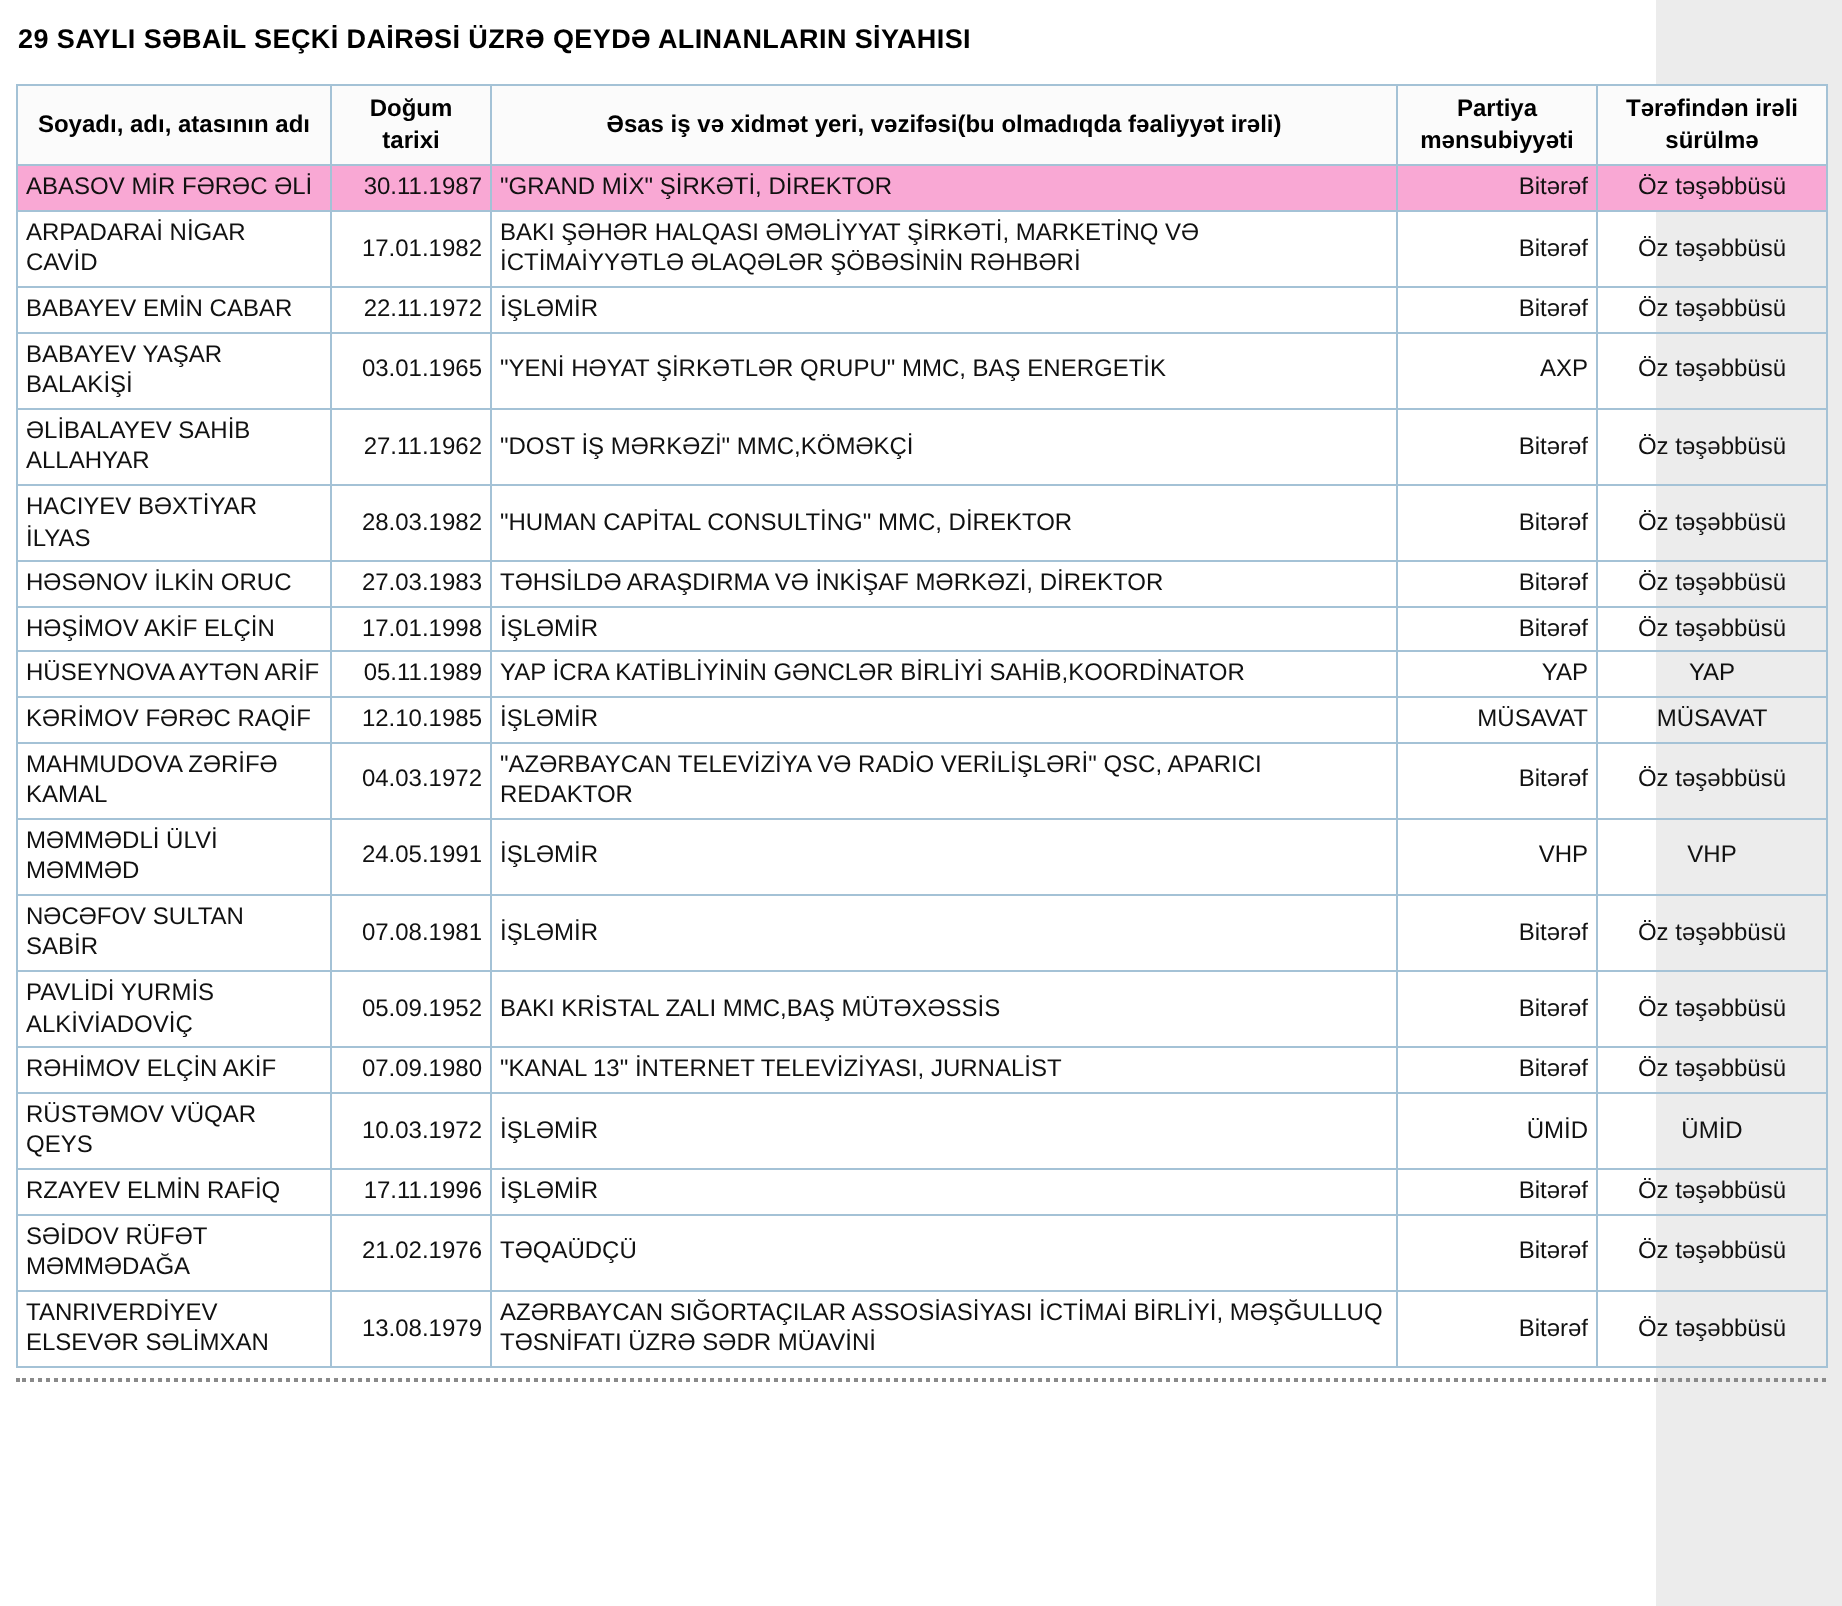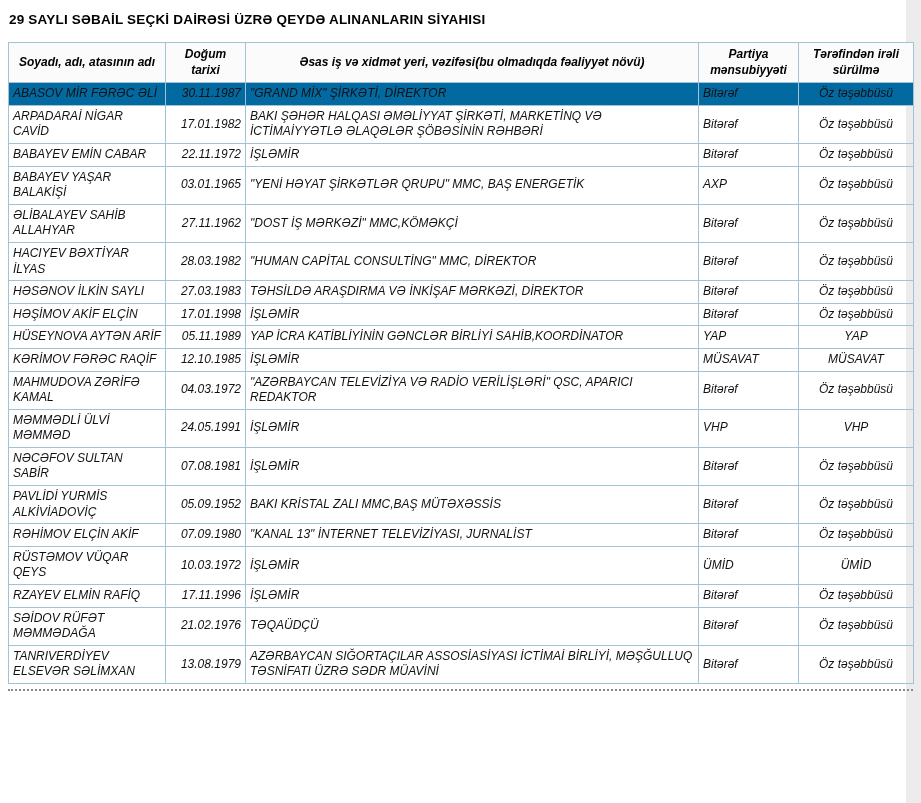--- a/index.html
+++ b/index.html
@@ -3,38 +3,37 @@
 <meta charset="utf-8">
 <style>
   * { box-sizing: border-box; }
   html, body {
     margin: 0;
     padding: 0;
     background: #ececec;
     font-family: "Liberation Sans", sans-serif;
   }
   .page {
-    width: 906px;
+    width: 828px;
     min-height: 803px;
     background: #ffffff;
     padding: 8px 8px 2px 8px;
     position: relative;
   }
   .page-title {
     font-size: 13.5px;
     font-weight: bold;
     color: #000000;
     margin: 4px 0 15px 1px;
     letter-spacing: 0.2px;
   }
   table.registrants {
     border-collapse: collapse;
     width: 905px;
     table-layout: fixed;
-    font-style: italic;
   }
   table.registrants th,
   table.registrants td {
     border: 1px solid #a4c2d6;
     font-size: 12px;
     color: #111111;
     line-height: 1.3;
     padding: 3px 4px;
     vertical-align: middle;
     overflow-wrap: break-word;
@@ -47,42 +46,42 @@
     padding: 4px 3px;
   }
   .col-name      { width: 157px; }
   .col-dob       { width: 80px; margin-left: 35px;  }
   .col-job       { width: 453px; }
   .col-party     { width: 100px; }
   .col-nominated { width: 115px; }
   td.col-name  { text-align: left; }
   td.col-dob   { text-align: right; padding-left: 3px; }
   td.col-job   { text-align: left; }
-  td.col-party { text-align: left; }
+  td.col-party { text-align: right; }
   td.col-nominated { text-align: center; }
-  tbody tr:first-child td { background: #0369a1; }
+  tbody tr:first-child td { background: #f9a8d4; }
   .bottom-rule {
     border-top: 2px dotted #8a8a8a;
     margin-top: 5px;
     width: 905px;
     height: 0;
   }
 </style>
 </head>
 <body>
 
 <div class="page">
   <h1 class="page-title">29 SAYLI SƏBAİL SEÇKİ DAİRƏSİ ÜZRƏ QEYDƏ ALINANLARIN SİYAHISI</h1>
 
   <table class="registrants">
     <thead>
       <tr>
         <th class="col-name">Soyadı, adı, atasının adı</th>
         <th class="col-dob">Doğum tarixi</th>
-        <th class="col-job">Əsas iş və xidmət yeri, vəzifəsi(bu olmadıqda fəaliyyət növü)</th>
+        <th class="col-job">Əsas iş və xidmət yeri, vəzifəsi(bu olmadıqda fəaliyyət irəli)</th>
         <th class="col-party">Partiya mənsubiyyəti</th>
         <th class="col-nominated">Tərəfindən irəli sürülmə</th>
       </tr>
     </thead>
     <tbody>
         <tr>
     <td class="col-name">ABASOV MİR FƏRƏC ƏLİ</td>
     <td class="col-dob">30.11.1987</td>
     <td class="col-job">"GRAND MİX" ŞİRKƏTİ, DİREKTOR</td>
     <td class="col-party">Bitərəf</td>
@@ -117,21 +116,21 @@
     <td class="col-nominated">Öz təşəbbüsü</td>
   </tr>
         <tr>
     <td class="col-name">HACIYEV BƏXTİYAR İLYAS</td>
     <td class="col-dob">28.03.1982</td>
     <td class="col-job">"HUMAN CAPİTAL CONSULTİNG" MMC, DİREKTOR</td>
     <td class="col-party">Bitərəf</td>
     <td class="col-nominated">Öz təşəbbüsü</td>
   </tr>
         <tr>
-    <td class="col-name">HƏSƏNOV İLKİN SAYLI</td>
+    <td class="col-name">HƏSƏNOV İLKİN ORUC</td>
     <td class="col-dob">27.03.1983</td>
     <td class="col-job">TƏHSİLDƏ ARAŞDIRMA VƏ İNKİŞAF MƏRKƏZİ, DİREKTOR</td>
     <td class="col-party">Bitərəf</td>
     <td class="col-nominated">Öz təşəbbüsü</td>
   </tr>
         <tr>
     <td class="col-name">HƏŞİMOV AKİF ELÇİN</td>
     <td class="col-dob">17.01.1998</td>
     <td class="col-job">İŞLƏMİR</td>
     <td class="col-party">Bitərəf</td>

